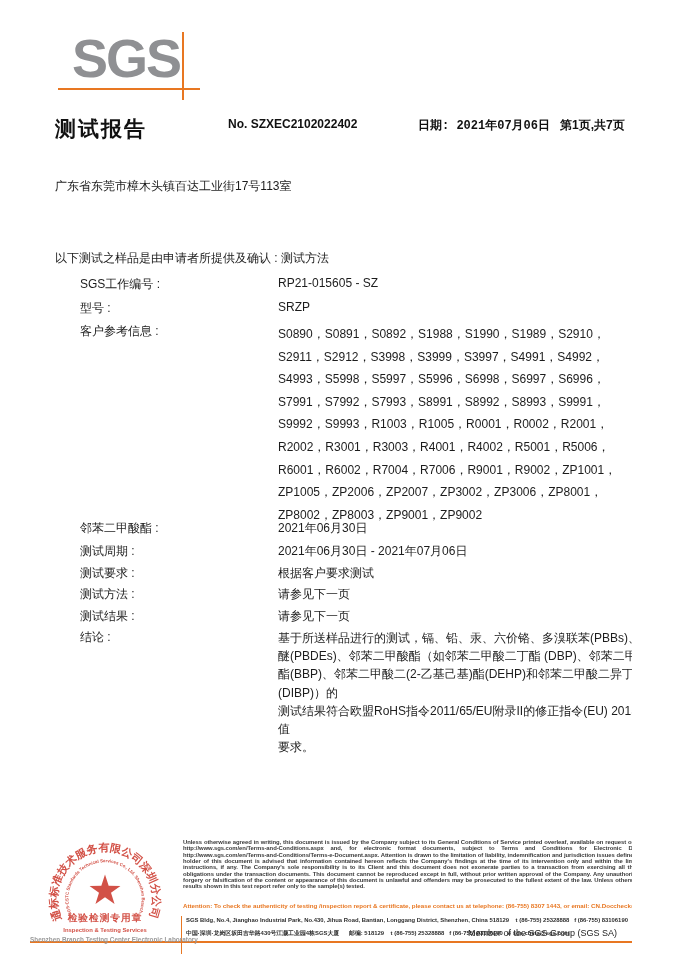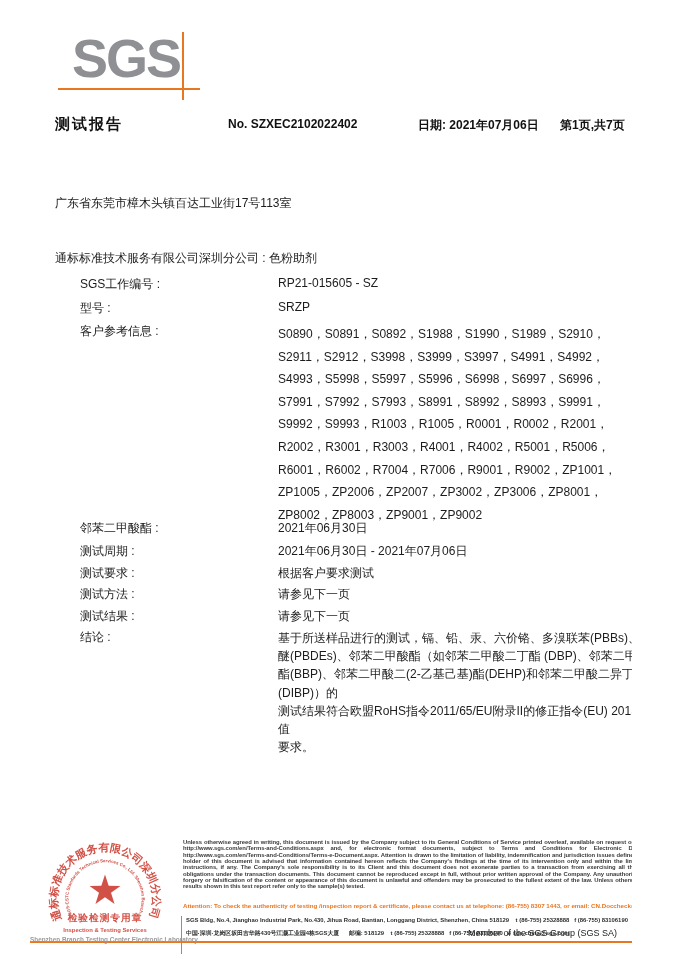--- a/index.html
+++ b/index.html
@@ -9,23 +9,23 @@
   }
   
   #logo-text{
     position:absolute;left:72px;top:28px;font-size:54px;font-weight:700;
     letter-spacing:-2px;color:#8f9093;line-height:60px;
   }
   #logo-hline{position:absolute;left:58px;top:88px;width:142px;height:2px;background:#e87722;}
   #logo-vline{position:absolute;left:182px;top:32px;width:2px;height:68px;background:#e87722;}
   
   .hdr{position:absolute;top:117px;font-size:12px;font-weight:700;color:#111;}
-  #report-title{left:55px;top:115px;font-size:15px;letter-spacing:2px;}
+  #report-title{left:55px;top:115px;font-size:21px;letter-spacing:2px;}
   #report-no{left:228px;}
-  #report-date{left:418px;}
+  #report-date{left:418px;font-family:Liberation Mono, monospace;}
   #report-page{left:560px;text-align:center;}
   .appl{position:absolute;left:55px;font-size:12px;color:#1c1c1c;}
   
   #statement{position:absolute;left:55px;top:250px;font-size:12px;color:#1c1c1c;}
   .row{position:absolute;left:55px;width:592px;font-size:12px;color:#1c1c1c;}
   .row .lbl{position:absolute;left:0;top:0;white-space:nowrap;margin-left:25px;}
   .row .val{position:absolute;left:175px;top:0;width:415px;margin-left:48px;}
   .pre{white-space:pre-line;}
   .codes{line-height:22.6px;}
   .concl{line-height:18.2px;}
@@ -54,23 +54,23 @@
 
   <div id="logo-text">SGS</div>
   <div id="logo-hline"></div>
   <div id="logo-vline"></div>
 
   <div id="report-title" class="hdr">测试报告</div>
   <div id="report-no" class="hdr">No. SZXEC2102022402</div>
   <div id="report-date" class="hdr">日期: 2021年07月06日</div>
   <div id="report-page" class="hdr">第1页,共7页</div>
 
-  <div class="appl" style="top:195px">广东省东莞市樟木头镇百达工业街17号113室</div>
+  <div class="appl" style="top:178px">广东省东莞市樟木头镇百达工业街17号113室</div>
 
-  <div id="statement">通标标准技术服务有限公司深圳分公司 : 色粉助剂</div>
+  <div id="statement">以下测试之样品是由申请者所提供及确认 : 测试方法</div>
 
   <div class="row" style="top:276px">
     <div class="lbl">SGS工作编号 :</div>
     <div class="val">RP21-015605 - SZ</div>
   </div>
   <div class="row" style="top:300px">
     <div class="lbl">型号 :</div>
     <div class="val">SRZP</div>
   </div>
   <div class="row" style="top:323px">

